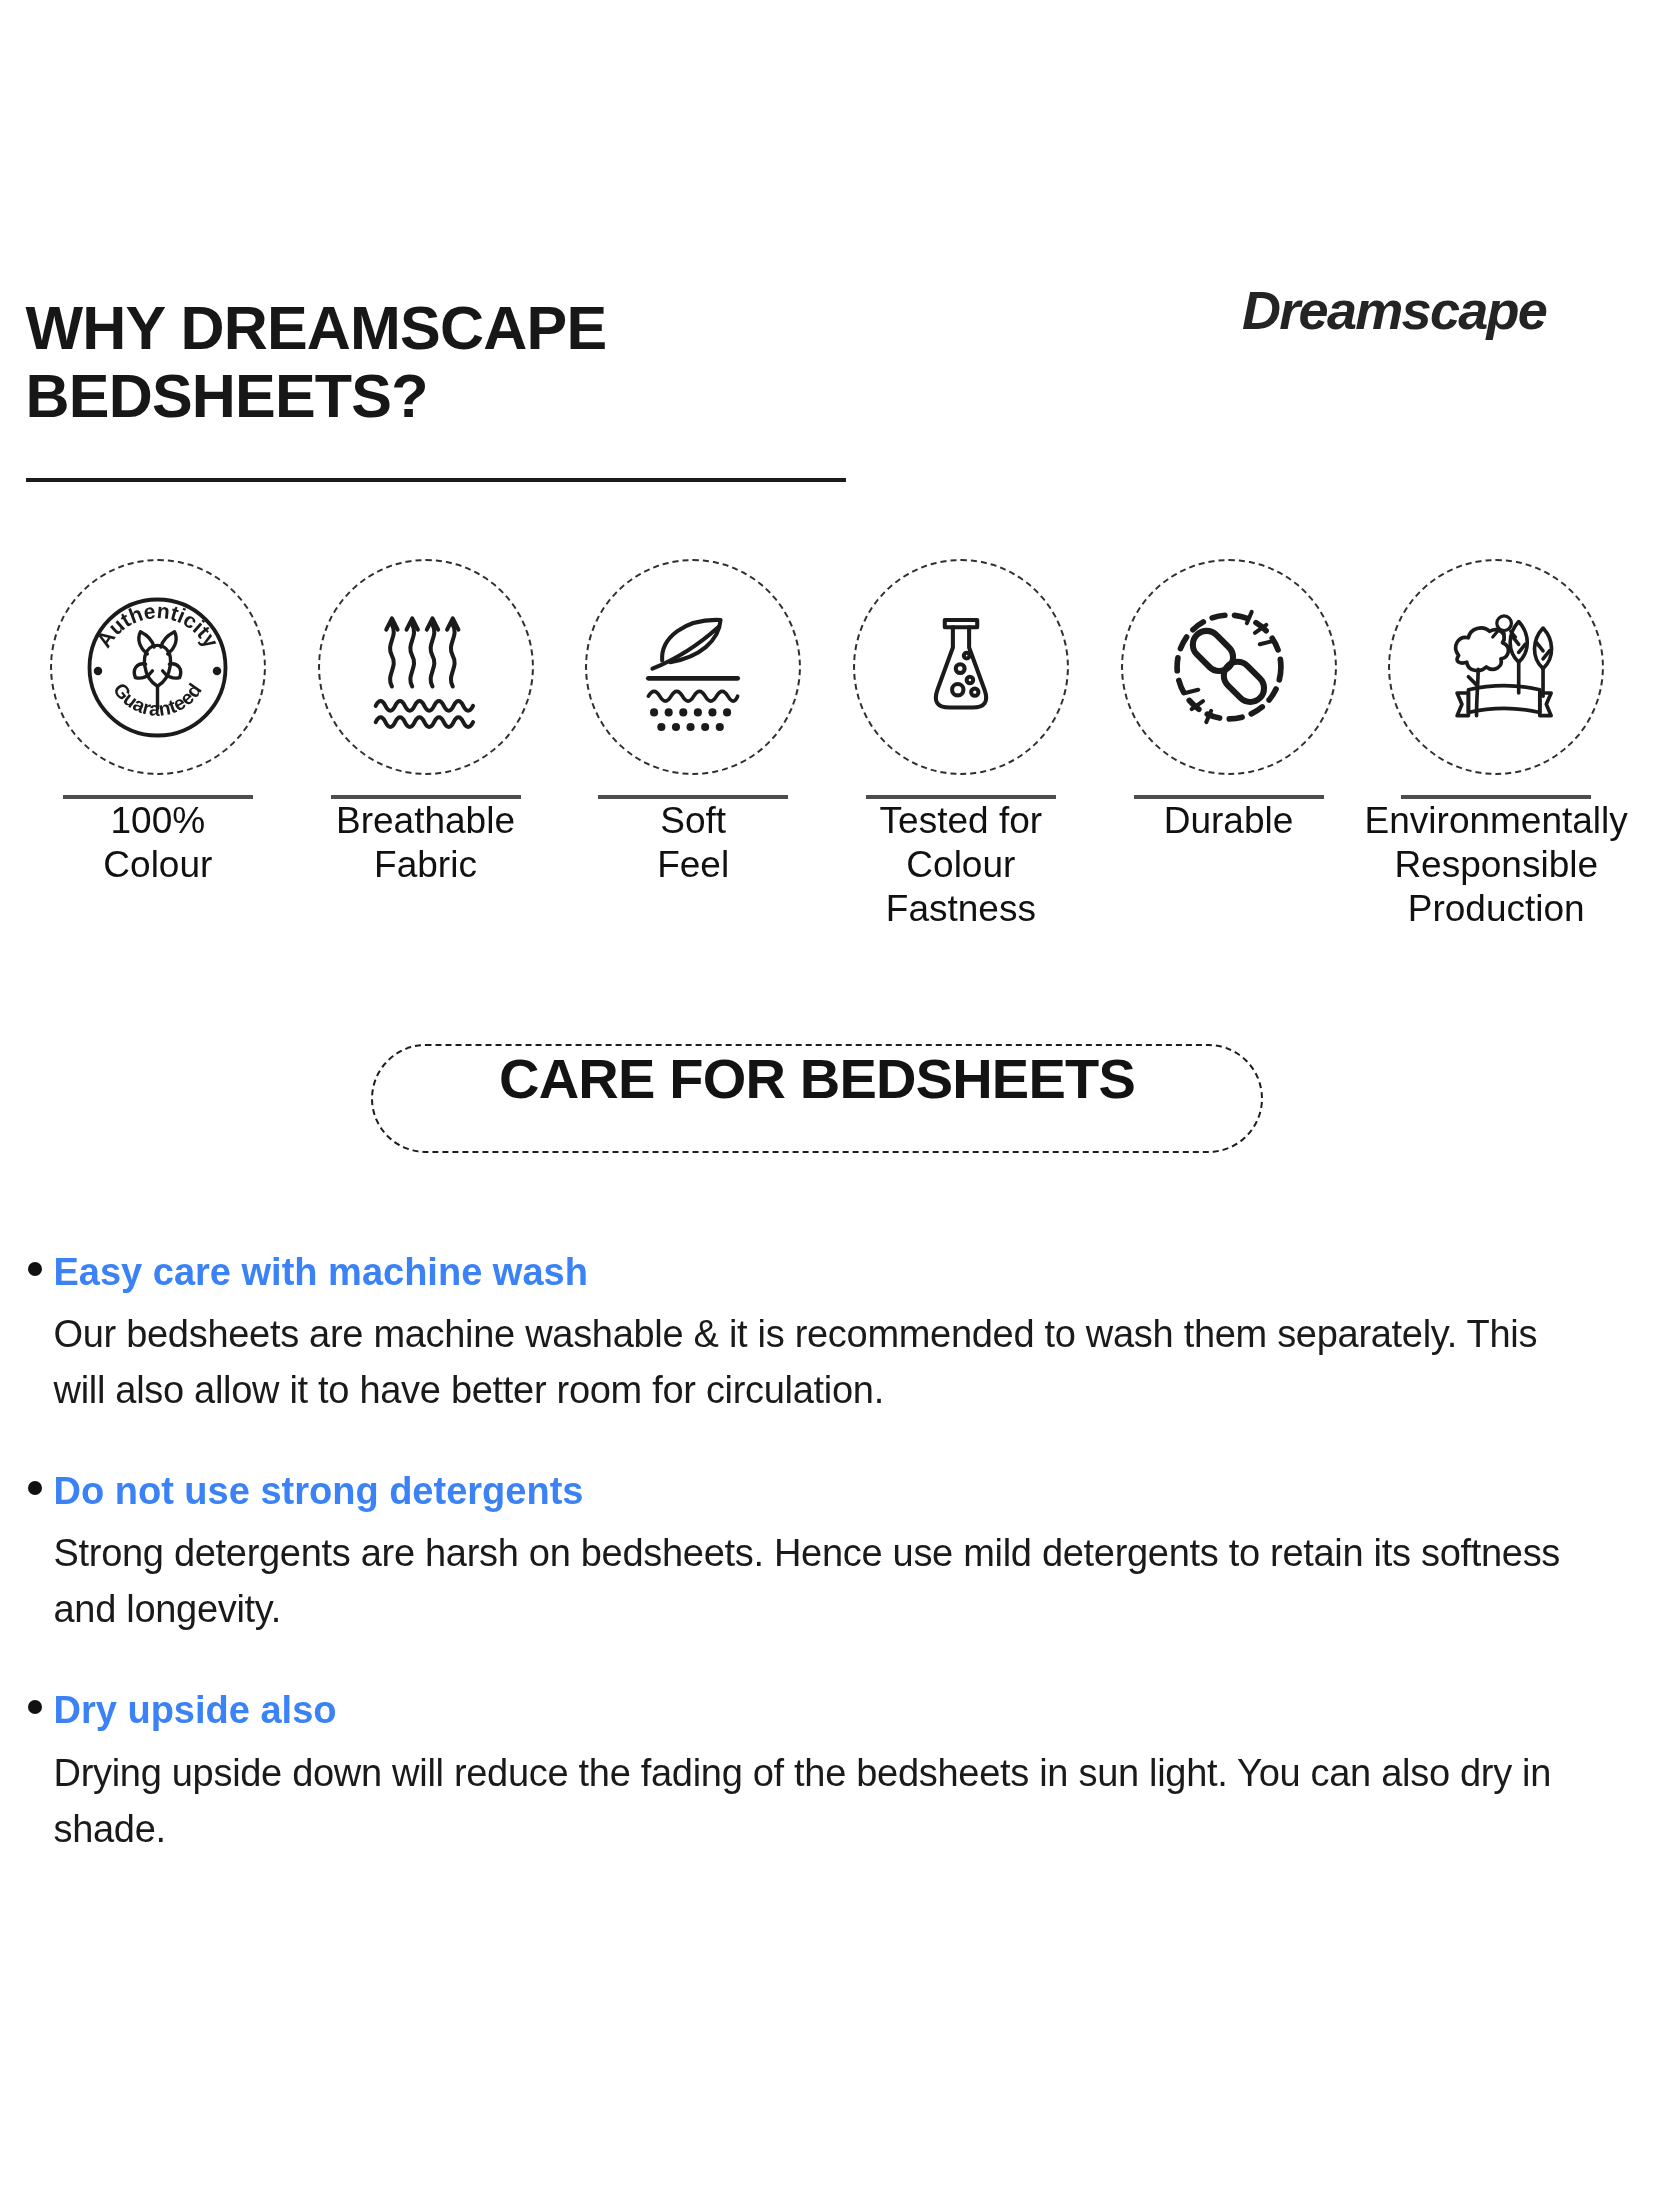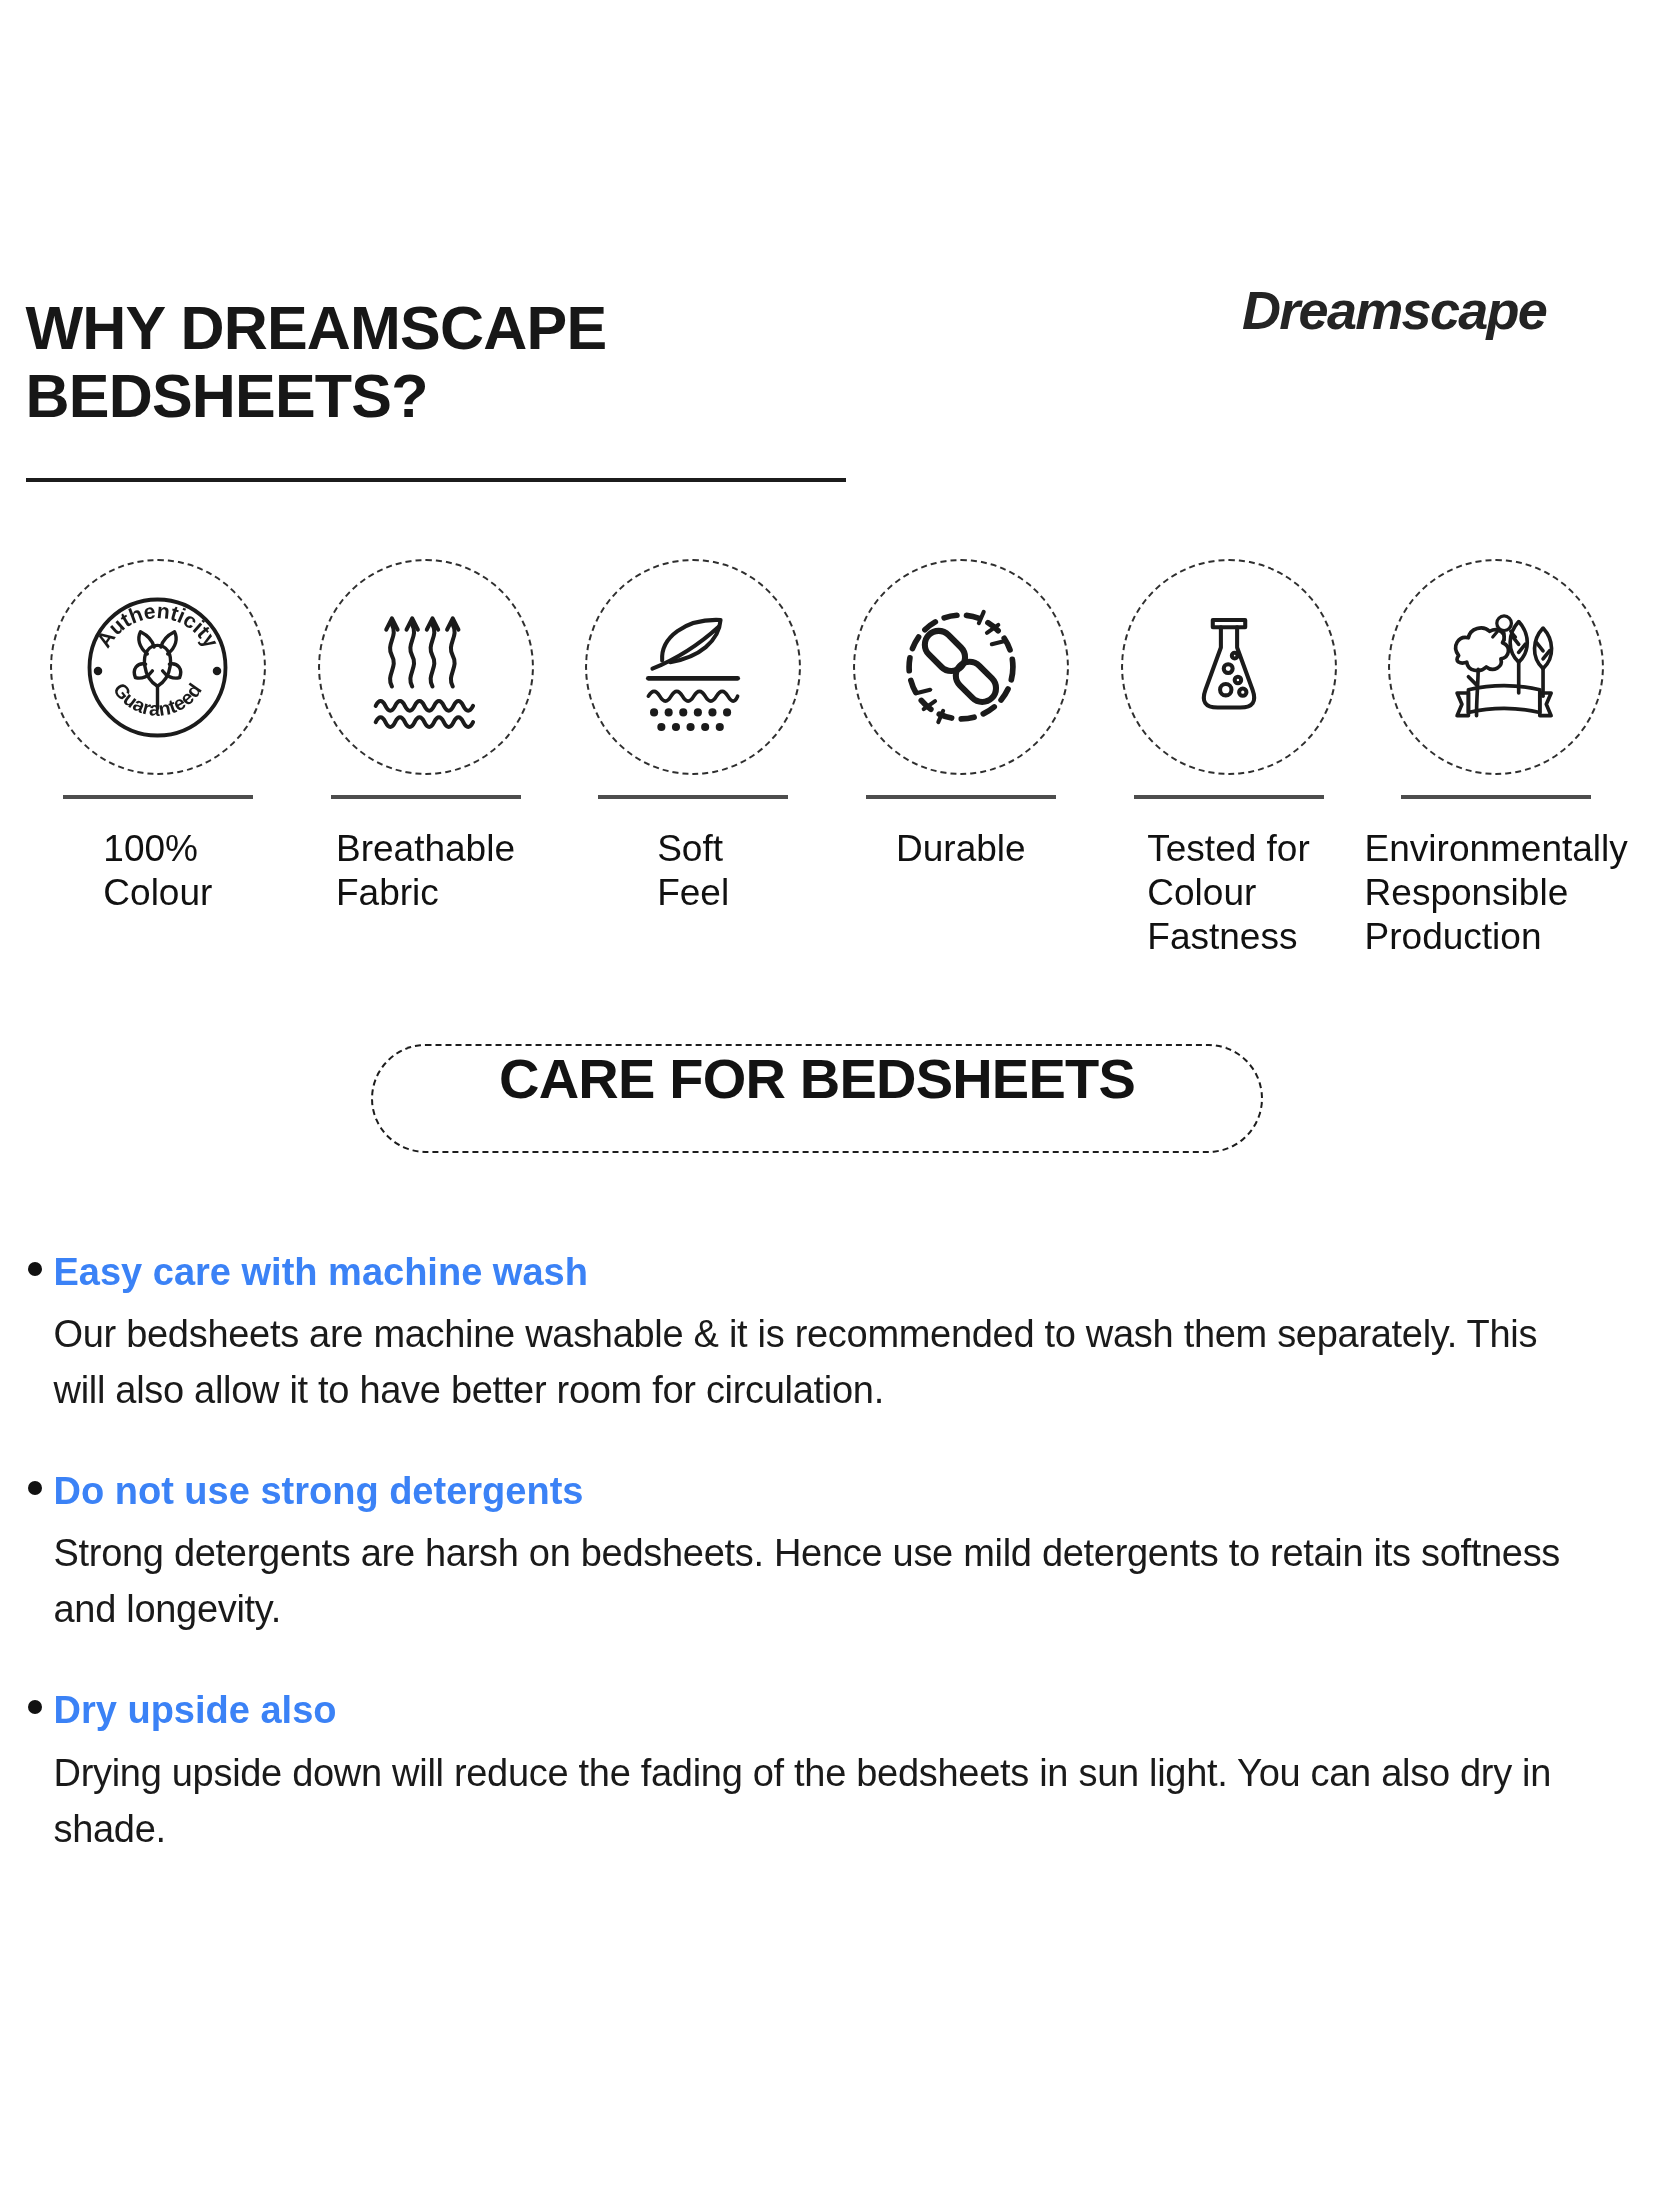--- a/index.html
+++ b/index.html
@@ -14,21 +14,21 @@
   .brand{position:absolute;left:1242px;top:279px;font-size:54px;font-weight:800;
          font-style:italic;letter-spacing:-1.7px;color:#242424;}
 
   
   .features{position:absolute;left:24px;top:559px;width:1606px;display:flex;}
   .feature{width:268px;display:flex;flex-direction:column;align-items:center;}
   .feature-circle{width:216px;height:216px;border:2.5px dashed #2e2e2e;border-radius:50%;
                   background:#ffffff;display:flex;align-items:center;justify-content:center;box-sizing:border-box;}
   .feature-circle svg{display:block;}
   .feature-divider{margin-top:20.4px;width:190px;height:3.4px;background:#4d4d4d;}
-  .feature-label{margin-top:28px;font-size:37px;line-height:44px;text-align:left;color:#111111;}
+  .feature-label{margin-top:0;font-size:37px;line-height:44px;text-align:center;color:#111111;}
   .feature-label span{display:block;white-space:nowrap;}
 
   
   .care-pill{position:absolute;left:371px;top:1044px;width:892px;height:109px;
              border:2.5px dashed #1c1c1c;border-radius:59px;box-sizing:border-box;
              display:flex;justify-content:center;}
   .care-heading{font-size:56px;font-weight:900;letter-spacing:-0.8px;color:#131313;}
 
   .bullets{position:absolute;left:28px;top:1248px;width:1548px;}
   .bullet{position:relative;padding-left:25.5px;margin-bottom:49px;}
@@ -136,60 +136,60 @@
       <div class="feature-divider"></div>
       <div class="feature-label">
         <span>Soft</span>
         <span>Feel</span>
       </div>
     </div>
 
     <div class="feature">
       <div class="feature-circle">
         <svg width="146" height="146" viewBox="0 0 180 180">
-          <circle class="icon-stroke" cx="90" cy="90" r="64" stroke-width="7" stroke-dasharray="16 12"></circle>
-          <g transform="rotate(-45 90 90)">
-            <rect class="icon-stroke" x="73" y="34" width="34" height="56" rx="17" stroke-width="7.5" fill="#ffffff"></rect>
-            <rect class="icon-stroke" x="73" y="88" width="34" height="56" rx="17" stroke-width="7.5" fill="#ffffff"></rect>
-          </g>
-          <g class="icon-stroke" stroke-width="5">
-            <path d="M112,36 L118,22"></path>
-            <path d="M122,48 L136,38"></path>
-            <path d="M128,62 L144,58"></path>
-            <path d="M68,144 L62,158"></path>
-            <path d="M58,132 L44,142"></path>
-            <path d="M52,118 L36,122"></path>
-          </g>
-        </svg>
-      </div>
-      <div class="feature-divider"></div>
-      <div class="feature-label">
-        <span>Durable</span>
-      </div>
-    </div>
-
-    <div class="feature">
-      <div class="feature-circle">
-        <svg width="146" height="146" viewBox="0 0 180 180">
           <g class="icon-stroke" stroke-width="5">
             <rect x="70" y="32" width="40" height="9"></rect>
             <path d="M80,41 L80,66 L61,118 Q53,140 76,140 L104,140 Q127,140 119,118 L100,66 L100,41"></path>
             <circle cx="97" cy="76" r="3.5"></circle>
             <circle cx="89" cy="92" r="5.5"></circle>
             <circle cx="101" cy="106" r="4"></circle>
             <circle cx="86" cy="118" r="7"></circle>
             <circle cx="107" cy="121" r="4.5"></circle>
           </g>
         </svg>
       </div>
       <div class="feature-divider"></div>
       <div class="feature-label">
         <span>Tested for</span>
         <span>Colour</span>
         <span>Fastness</span>
+      </div>
+    </div>
+
+    <div class="feature">
+      <div class="feature-circle">
+        <svg width="146" height="146" viewBox="0 0 180 180">
+          <circle class="icon-stroke" cx="90" cy="90" r="64" stroke-width="7" stroke-dasharray="16 12"></circle>
+          <g transform="rotate(-45 90 90)">
+            <rect class="icon-stroke" x="73" y="34" width="34" height="56" rx="17" stroke-width="7.5" fill="#ffffff"></rect>
+            <rect class="icon-stroke" x="73" y="88" width="34" height="56" rx="17" stroke-width="7.5" fill="#ffffff"></rect>
+          </g>
+          <g class="icon-stroke" stroke-width="5">
+            <path d="M112,36 L118,22"></path>
+            <path d="M122,48 L136,38"></path>
+            <path d="M128,62 L144,58"></path>
+            <path d="M68,144 L62,158"></path>
+            <path d="M58,132 L44,142"></path>
+            <path d="M52,118 L36,122"></path>
+          </g>
+        </svg>
+      </div>
+      <div class="feature-divider"></div>
+      <div class="feature-label">
+        <span>Durable</span>
       </div>
     </div>
 
     <div class="feature">
       <div class="feature-circle">
         <svg width="146" height="146" viewBox="0 0 180 180">
           <g class="icon-stroke" stroke-width="4">
             <circle cx="100" cy="36" r="9"></circle>
             <path d="M92,46 L86,53"></path>
               <path d="M100,48 L100,57"></path>

